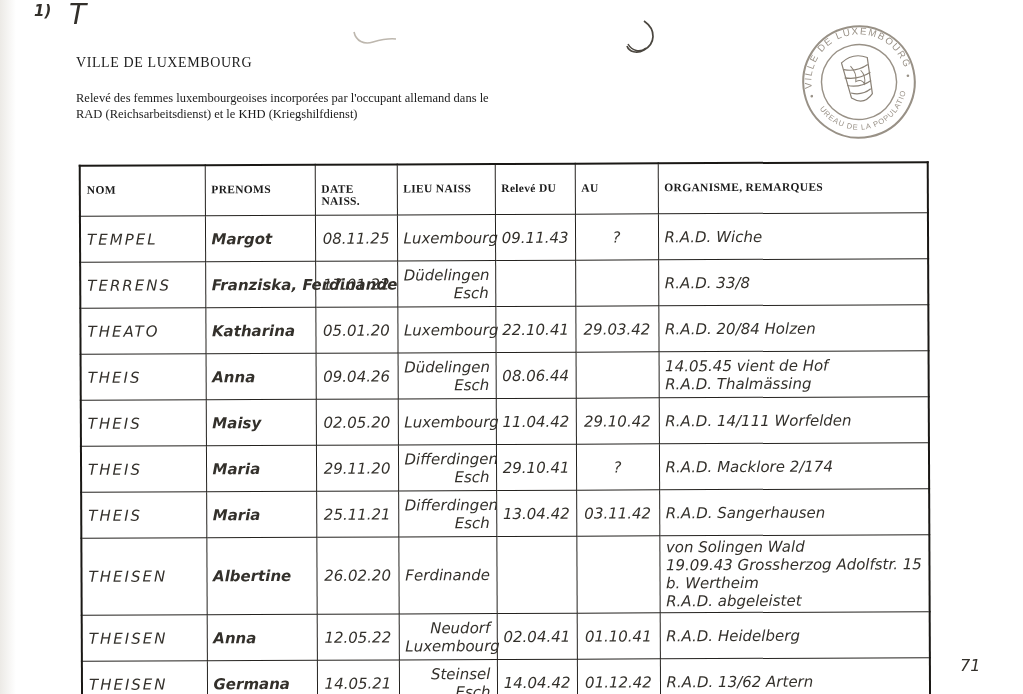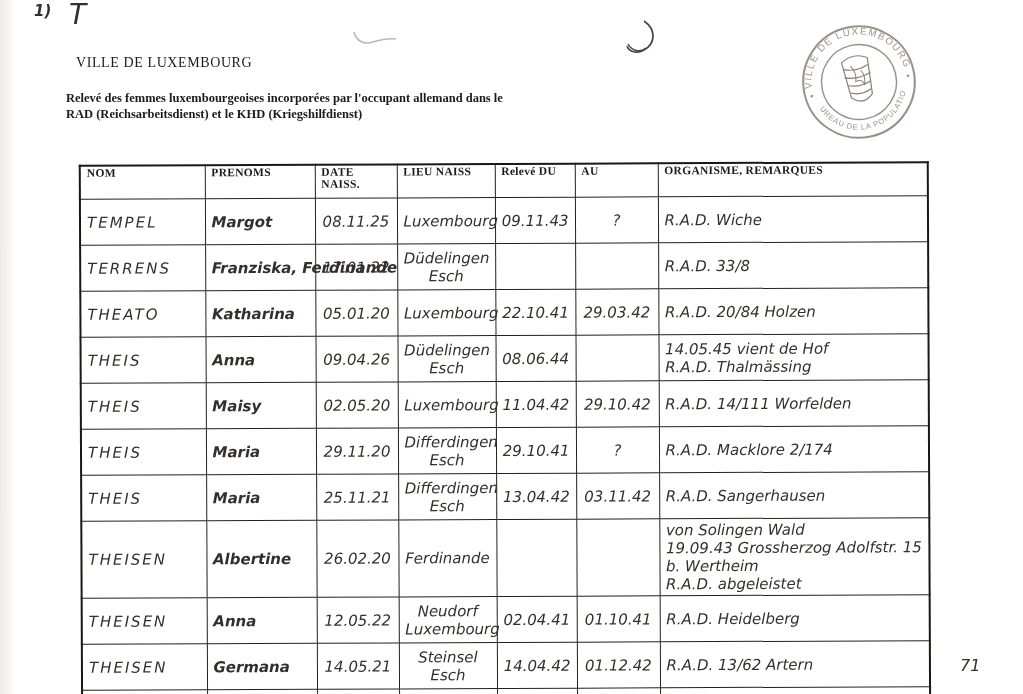--- a/index.html
+++ b/index.html
@@ -11,21 +11,21 @@
     color:#1b1b1b;
   }
   .hand{
     font-family:"DejaVu Sans", sans-serif;
     font-style:italic;
     color:#33302b;
   }
   #corner-mark{position:absolute;left:34px;top:2px;font-size:15px;font-weight:bold;}
   #letter-tab{position:absolute;left:69px;top:-2px;font-size:28px;font-weight:400;}
   #doc-title{position:absolute;left:76px;top:55px;font-size:14px;letter-spacing:.6px;}
-  #doc-subtitle{position:absolute;left:66px;top:90px;width:440px;font-size:12.5px;line-height:1.3;font-weight:bold;}
+  #doc-subtitle{position:absolute;left:76px;top:90px;width:440px;font-size:12.5px;line-height:1.3;}
   #page-number{position:absolute;left:960px;top:656px;font-size:16px;}
 
   
   #stamp{position:absolute;left:783px;top:6px;width:152px;height:152px;opacity:.85;}
 
   
   #record-table{
     position:absolute;left:80px;top:163px;width:848px;
     border-collapse:collapse;table-layout:fixed;
     transform:rotate(-0.25deg);
@@ -35,29 +35,29 @@
     border:1.6px solid #24221f;
     padding:2px 6px;
     vertical-align:middle;
     overflow:visible;
   }
   #record-table thead th{
     height:30px;
     font-family:"Liberation Serif", serif;
     font-size:11.5px;font-weight:bold;
     text-align:left;vertical-align:top;
-    padding-top:0;letter-spacing:.3px;
+    padding-top:17px;letter-spacing:.3px;
     border-bottom-width:1.8px;
   }
   #record-table{border:2.2px solid #1a1815;}
   #record-table tbody td{height:41px;font-size:15px;line-height:1.2;}
   td.col-nom{letter-spacing:2px;font-size:14px;padding-left:10px;}
   td.col-prenoms{font-size:15px;padding-left:9px;font-weight:bold;}
   td.col-date_naiss{text-align:center;font-size:14px;}
-  td.col-lieu_naiss{text-align:center;font-size:14px;}
+  td.col-lieu_naiss{text-align:right;font-size:14px;}
   td.col-enrole_du{text-align:right;font-size:14px;}
   td.col-au{text-align:center;font-size:14px;}
   td.col-organisme{font-size:14px;padding-left:9px;}
   td.small{font-size:10.5px;letter-spacing:0;white-space:nowrap;padding-left:5px;}
   td.tiny{font-size:10.5px;line-height:1.25;}
   #pen-marks{position:absolute;left:0;top:0;pointer-events:none;}
 </style>
 </head>
 <body>
 

